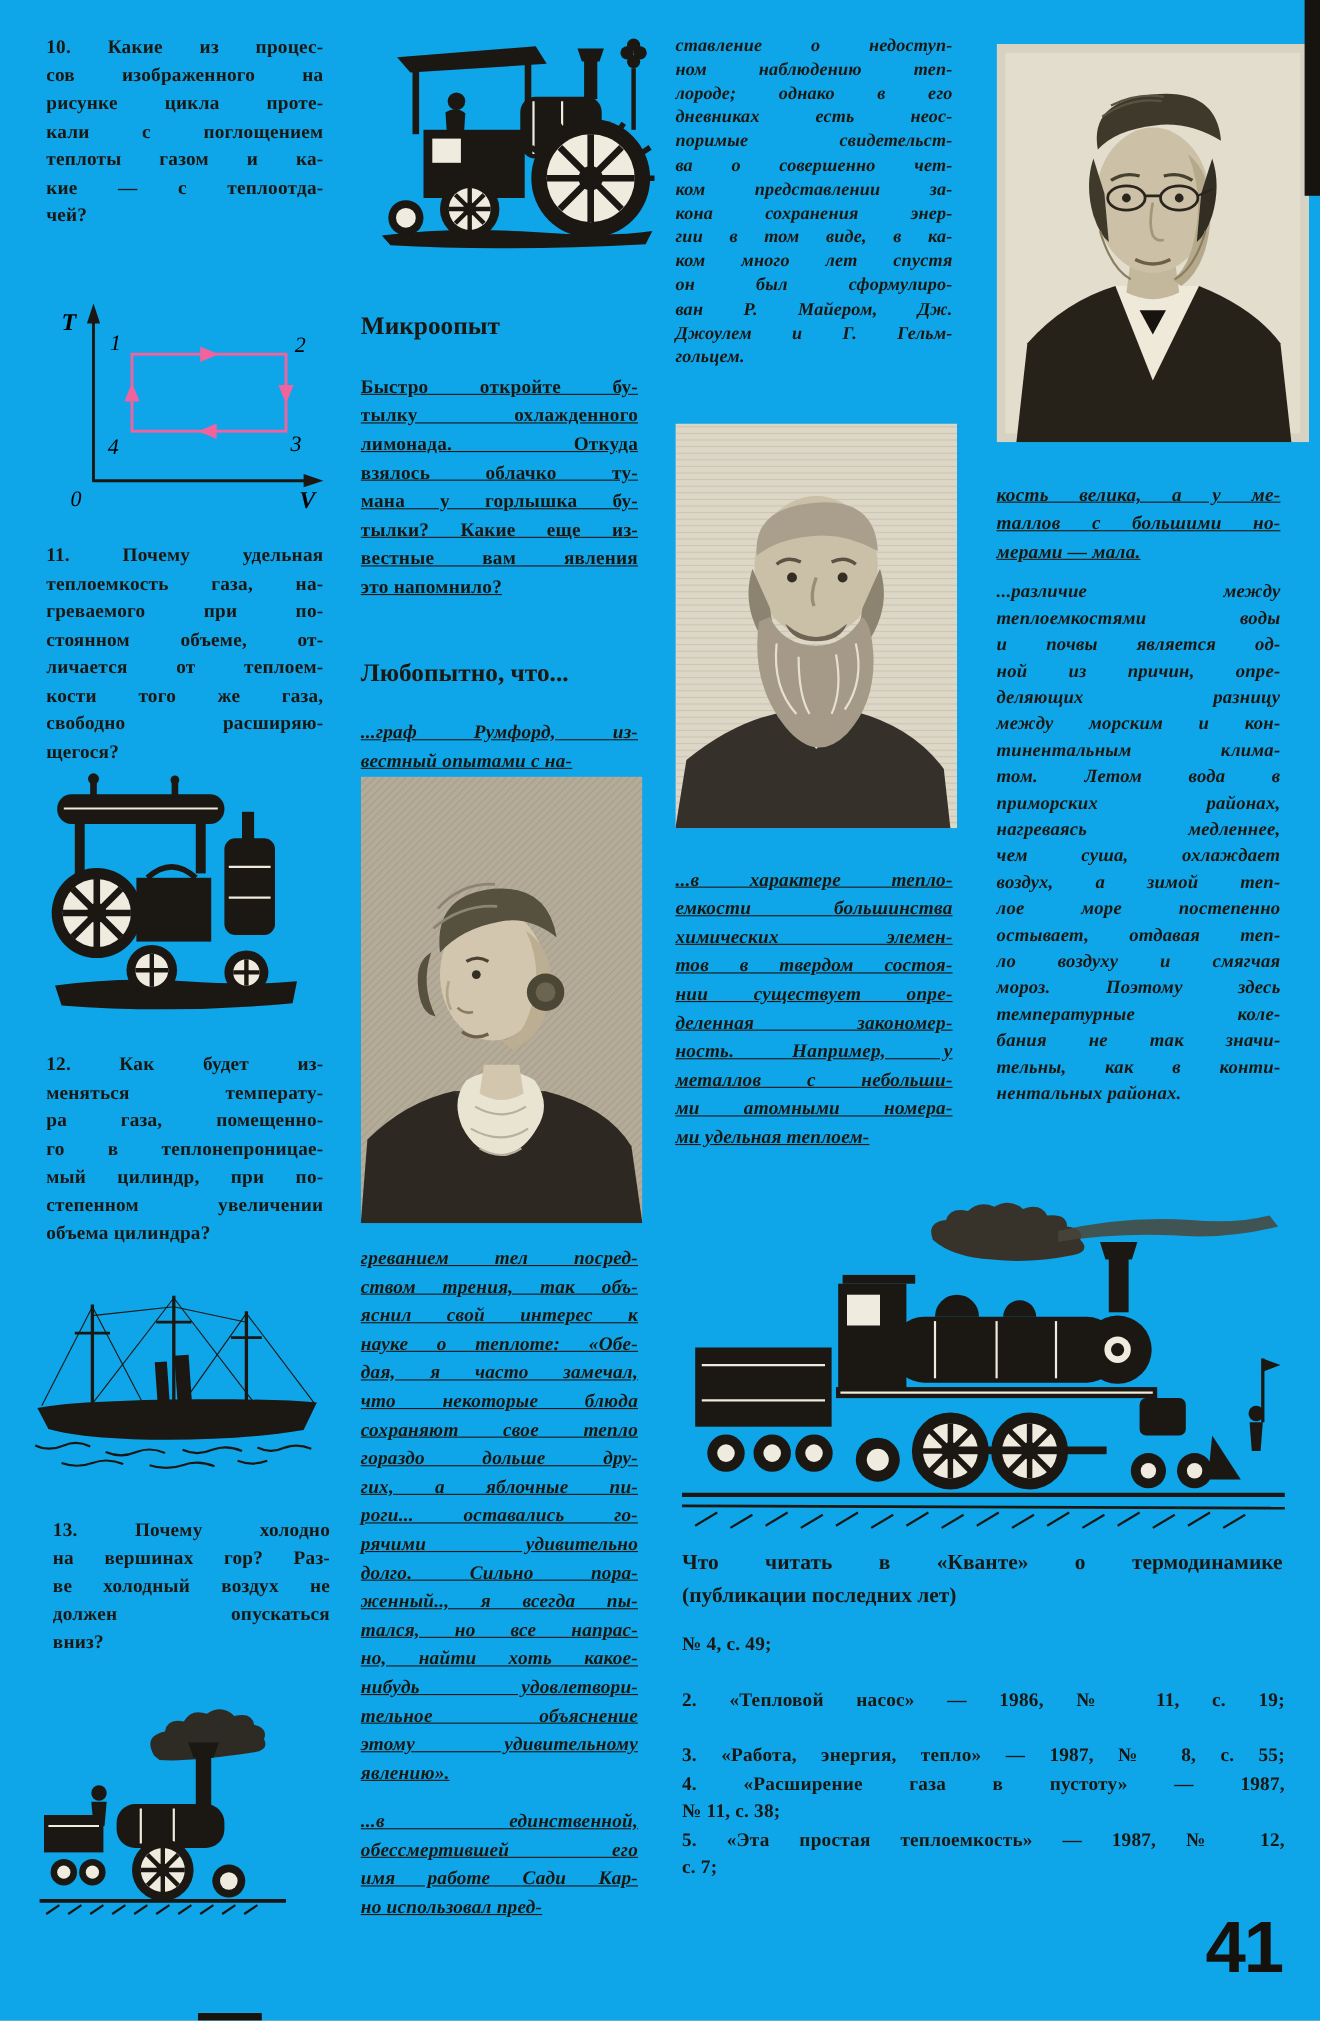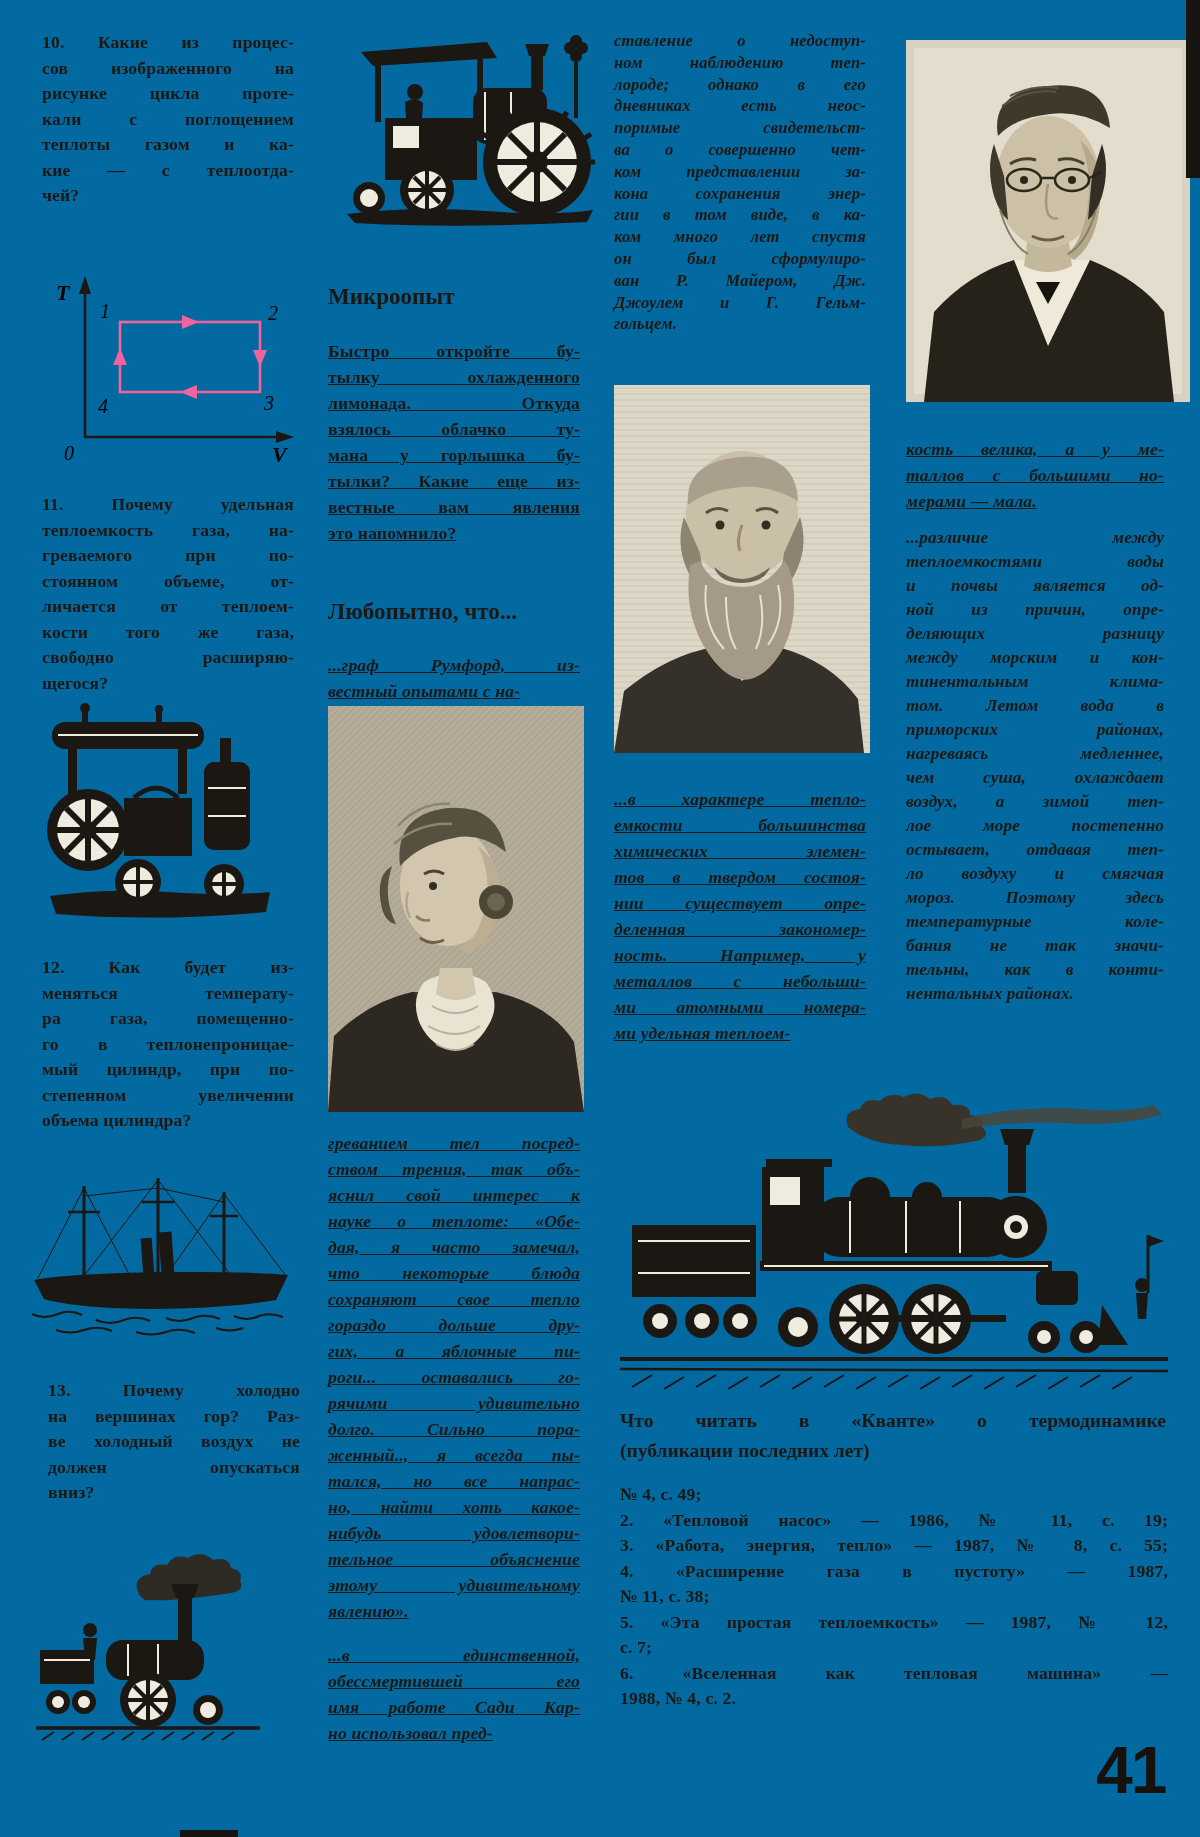--- a/index.html
+++ b/index.html
@@ -1,28 +1,28 @@
 <!DOCTYPE html>
 <html lang="ru"><head>
 <meta charset="utf-8">
 <title>Квант — страница 41</title>
 <style>
   html,body{margin:0;padding:0;background:#c8c4b8;}
-  .page{position:relative;width:1200px;height:1837px;background:#0369a1;overflow:hidden;
+  .page{position:relative;width:1200px;height:1837px;background:#0ea5e9;overflow:hidden;
         font-family:"Liberation Serif",serif;color:#1b1712;}
   .abs{position:absolute;}
   .txt{font-weight:700;font-size:17.5px;line-height:25.5px;letter-spacing:.2px;}
   .it{font-style:italic;}
   .lh26{line-height:26px;text-decoration:underline;}
   .lh24{font-size:17px;line-height:24px;}
   .lh22{font-size:16.5px;line-height:21.8px;}
   .heading{font-weight:700;font-size:23px;line-height:24px;}
   .ln{text-align:justify;text-align-last:justify;}
   .lines .ln:last-child{text-align-last:left;}
-  .lines.stretch-last .ln:last-child{text-align-last:justify;}
+  .lines.stretch-last .ln:last-child{text-align-last:justify;margin-top:25px;}
   .pagenum{font-family:"Liberation Sans",sans-serif;font-weight:700;font-size:66px;
            letter-spacing:-2px;color:#15120e;text-align:center;}
   svg text{font-family:"Liberation Serif",serif;}
   .edge{background:#17140f;}
 </style>
 </head>
 <body>
 
 <div class="page">
 
@@ -534,23 +534,19 @@
         <div class="ln">3. «Работа, энергия, тепло» — 1987, № 8, с. 55;</div>
       </div>
     <div class="txt lines">
         <div class="ln">4. «Расширение газа в пустоту» — 1987,</div>
         <div class="ln">№ 11, с. 38;</div>
       </div>
     <div class="txt lines">
         <div class="ln">5. «Эта простая теплоемкость» — 1987, № 12,</div>
         <div class="ln">с. 7;</div>
       </div>
-    <div class="txt lines">
-        <div class="ln">6. «Вселенная как тепловая машина» —</div>
-        <div class="ln">1988, № 4, с. 2.</div>
-      </div>
   </div>
 
   <div class="abs pagenum" style="left:1096px;top:1732px">41</div>
 
   <div class="abs edge" style="left:1186px;top:0;width:14px;height:178px"></div>
   <div class="abs edge" style="left:180px;top:1830px;width:58px;height:7px"></div>
 </div>
 
 </body></html>

